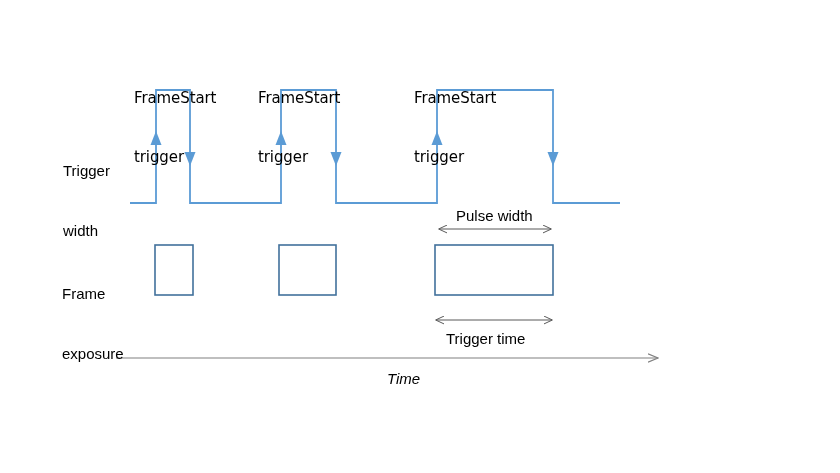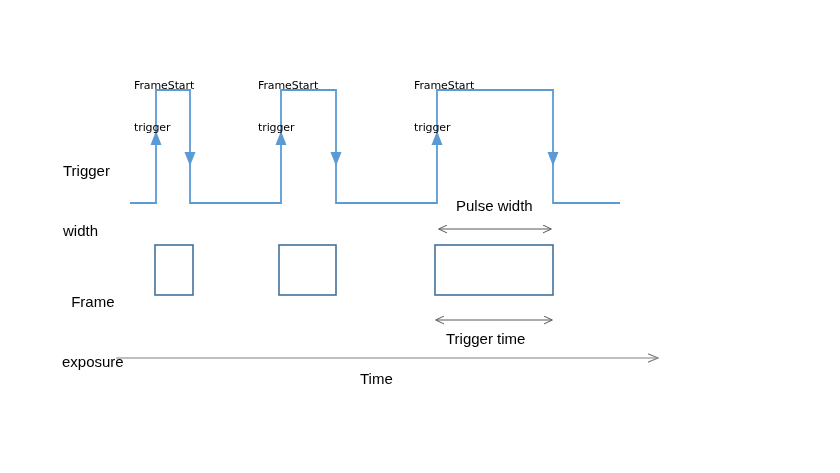--- a/index.html
+++ b/index.html
@@ -32,21 +32,21 @@
     display: block;
   }
   .lbl {
     position: absolute;
     white-space: pre;
     line-height: 1.30;
   }
   
   .callout {
     font-family: "DejaVu Sans", sans-serif;
-    font-size: 11px;
+    font-size: 15px;
     color: #000000;
     letter-spacing: -0.1px;
   }
   
   .rowlabel, .measure, .axislabel {
     font-family: "Liberation Sans", sans-serif;
     font-size: 15px;
     color: #000000;
   }
   .rowlabel { line-height: 1.33; }
@@ -102,39 +102,39 @@
     <line x1="436" y1="320" x2="552" y2="320" stroke="#595959" stroke-width="1" marker-start="url(#dimArrowStart)" marker-end="url(#dimArrowEnd)"></line>
 
     <line x1="116" y1="358" x2="658" y2="358" stroke="#808080" stroke-width="1.2" marker-end="url(#axisArrowEnd)"></line>
   </svg>
 
   <div class="lbl rowlabel" style="left:63px; top:121px;">
     <div>Trigger</div>
     <div>width</div>
   </div>
 
-  <div class="lbl rowlabel" style="left:62px; top:252px;text-align:center;">
+  <div class="lbl rowlabel" style="left:62px; top:244px;">
     <div>Frame</div>
     <div>exposure</div>
   </div>
 
   <div class="lbl callout" style="left:134px; top:50px;">
     <div>FrameStart</div>
     <div>trigger</div>
   </div>
 
   <div class="lbl callout" style="left:258px; top:50px;">
     <div>FrameStart</div>
     <div>trigger</div>
   </div>
 
   <div class="lbl callout" style="left:414px; top:50px;">
     <div>FrameStart</div>
     <div>trigger</div>
   </div>
 
-  <div class="lbl measure" style="left:456px; top:196px;">Pulse width</div>
+  <div class="lbl measure" style="left:456px; top:206px;">Pulse width</div>
 
   <div class="lbl measure" style="left:446px; top:329px;">Trigger time</div>
 
-  <div class="lbl axislabel" style="left:360px; top:369px;">Time</div>
+  <div class="lbl axislabel" style="left:387px; top:369px;font-style:italic;">Time</div>
 
 </div>
 
 </body></html>

